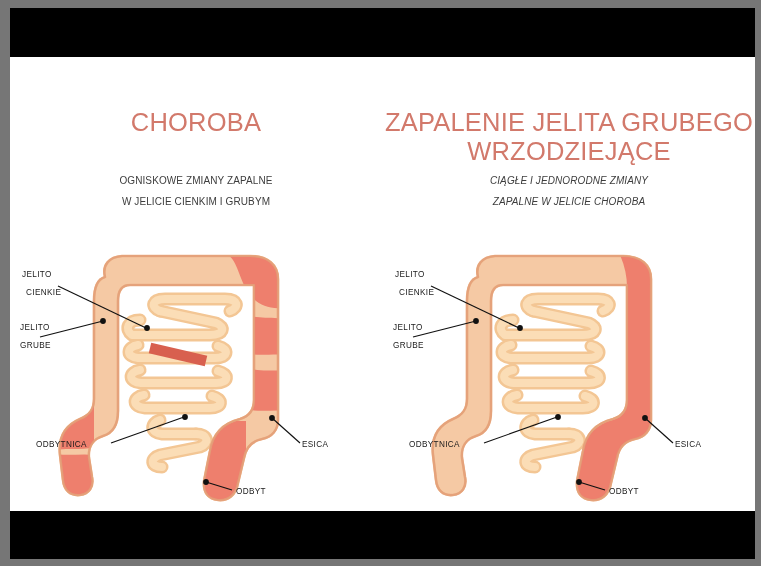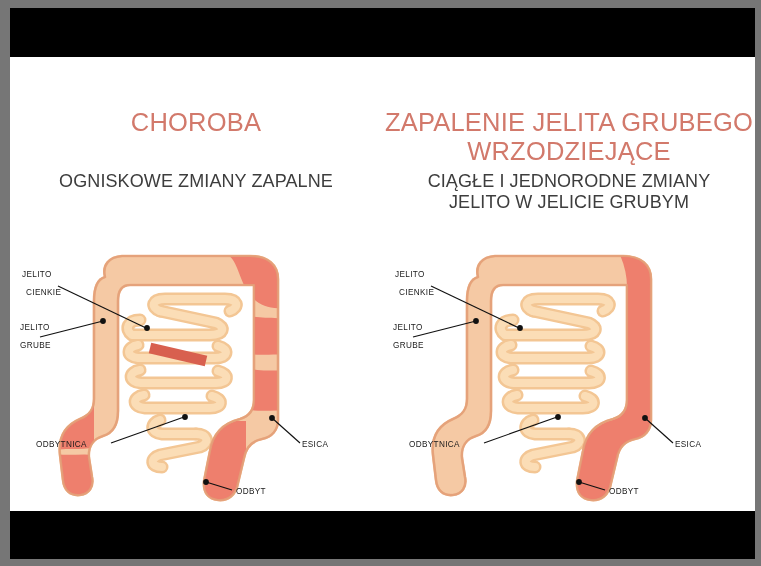--- a/index.html
+++ b/index.html
@@ -64,28 +64,28 @@
   }
   .title-left  { top: 43px; }
   .title-right { top: 43px; }
 
   .subtitle {
     position: absolute;
     left: 0;
     width: 100%;
     text-align: center;
     color: #3d3d3d;
-    font-size: 18px;
+    font-size: 10px;
     font-weight: 400;
     line-height: 20.5px;
     letter-spacing: 0.1px;
     white-space: nowrap;
   }
   .subtitle-left  { top: 106px; }
-  .subtitle-right { top: 106px; }
+  .subtitle-right { top: 106px; font-style: italic; }
 
   .diagram {
     position: absolute;
     left: 0;
     top: 150px;
     width: 372px;
     height: 300px;
   }
   .diagram svg { display: block; width: 372px; height: 300px; }
 
@@ -107,20 +107,21 @@
   <div id="slide">
 
     <div class="panel panel-left">
 
       <div class="title title-left">
         <div>CHOROBA</div>
       </div>
 
       <div class="subtitle subtitle-left">
         <div>OGNISKOWE ZMIANY ZAPALNE</div>
+        <div>W JELICIE CIENKIM I GRUBYM</div>
       </div>
 
       <div class="diagram">
         <svg viewBox="0 0 372 300" xmlns="http://www.w3.org/2000/svg">
           <defs>
             <clipPath id="clipColonL">
               <path d="M95,62
                        C92,50 99,42 112,41 L240,41
                        C258,41 268,50 268,64
                        L268,205
@@ -272,21 +273,21 @@
 
     <div class="panel panel-right">
 
       <div class="title title-right">
         <div>ZAPALENIE JELITA GRUBEGO</div>
         <div>WRZODZIEJĄCE</div>
       </div>
 
       <div class="subtitle subtitle-right">
         <div>CIĄGŁE I JEDNORODNE ZMIANY</div>
-        <div>JELITO W JELICIE GRUBYM</div>
+        <div>ZAPALNE W JELICIE CHOROBA</div>
       </div>
 
       <div class="diagram">
         <svg viewBox="0 0 372 300" xmlns="http://www.w3.org/2000/svg">
           <defs>
             <clipPath id="clipColonR">
               <path d="M95,62
                        C92,50 99,42 112,41 L240,41
                        C258,41 268,50 268,64
                        L268,205

